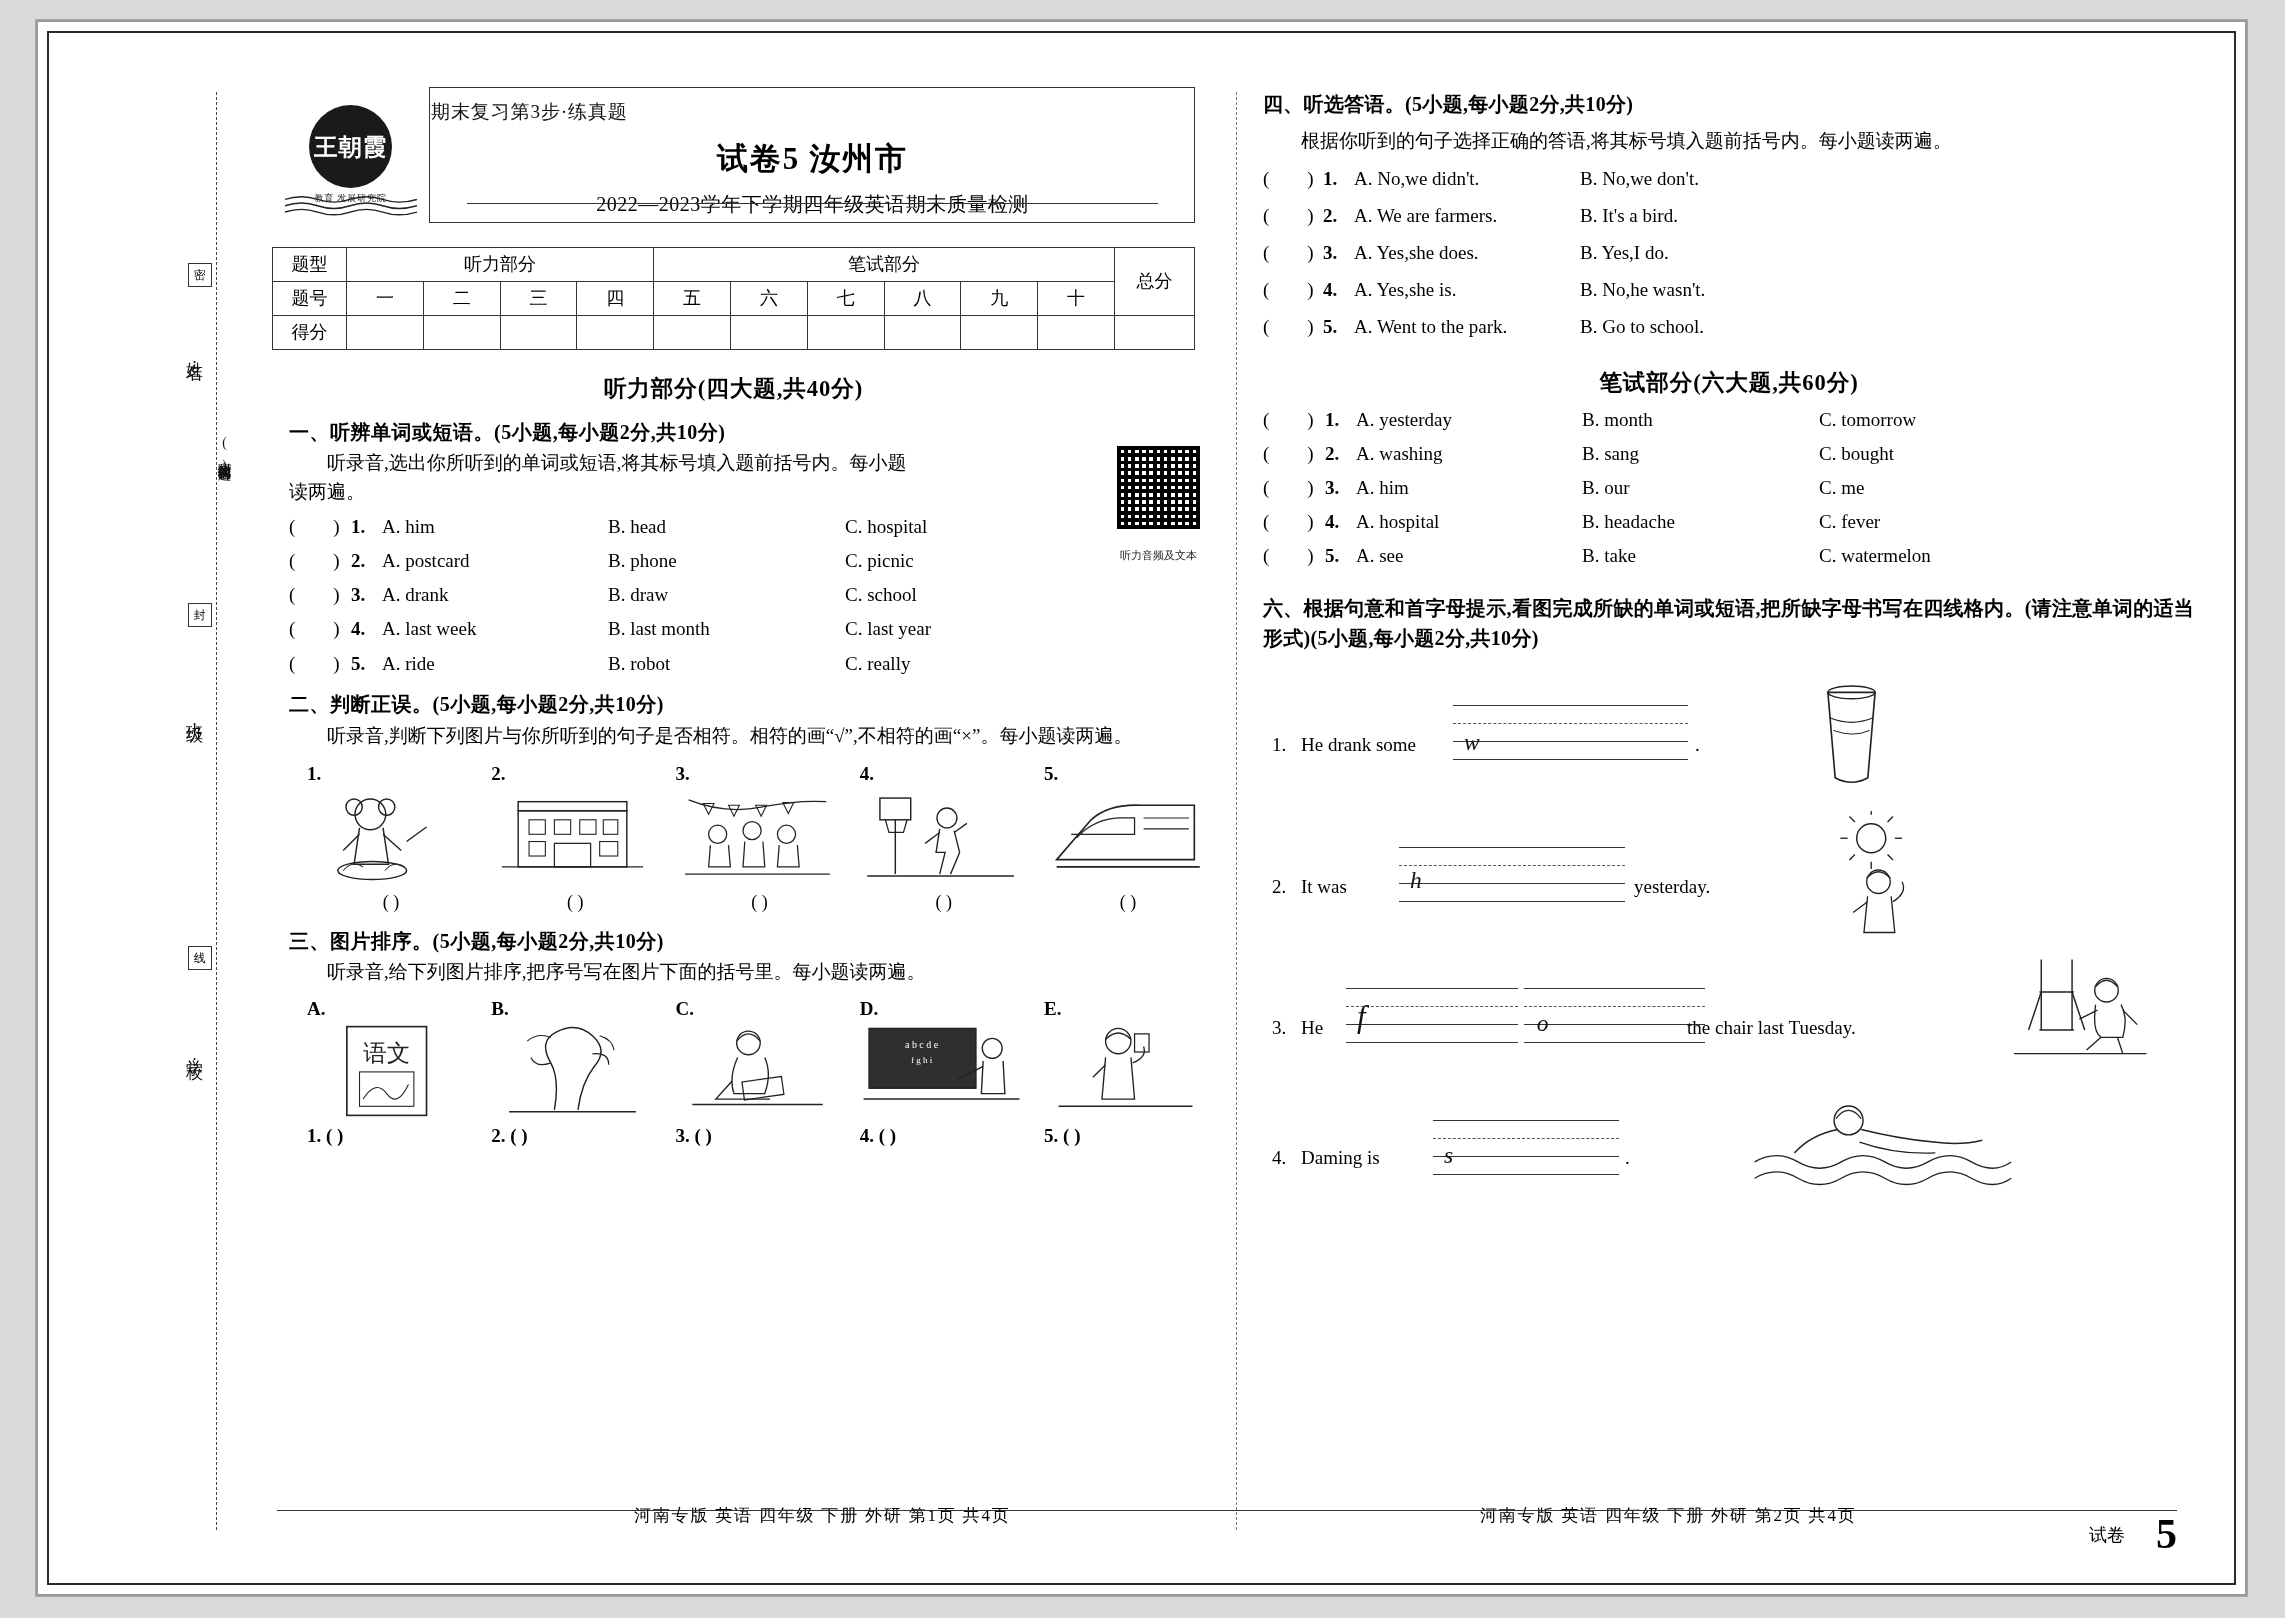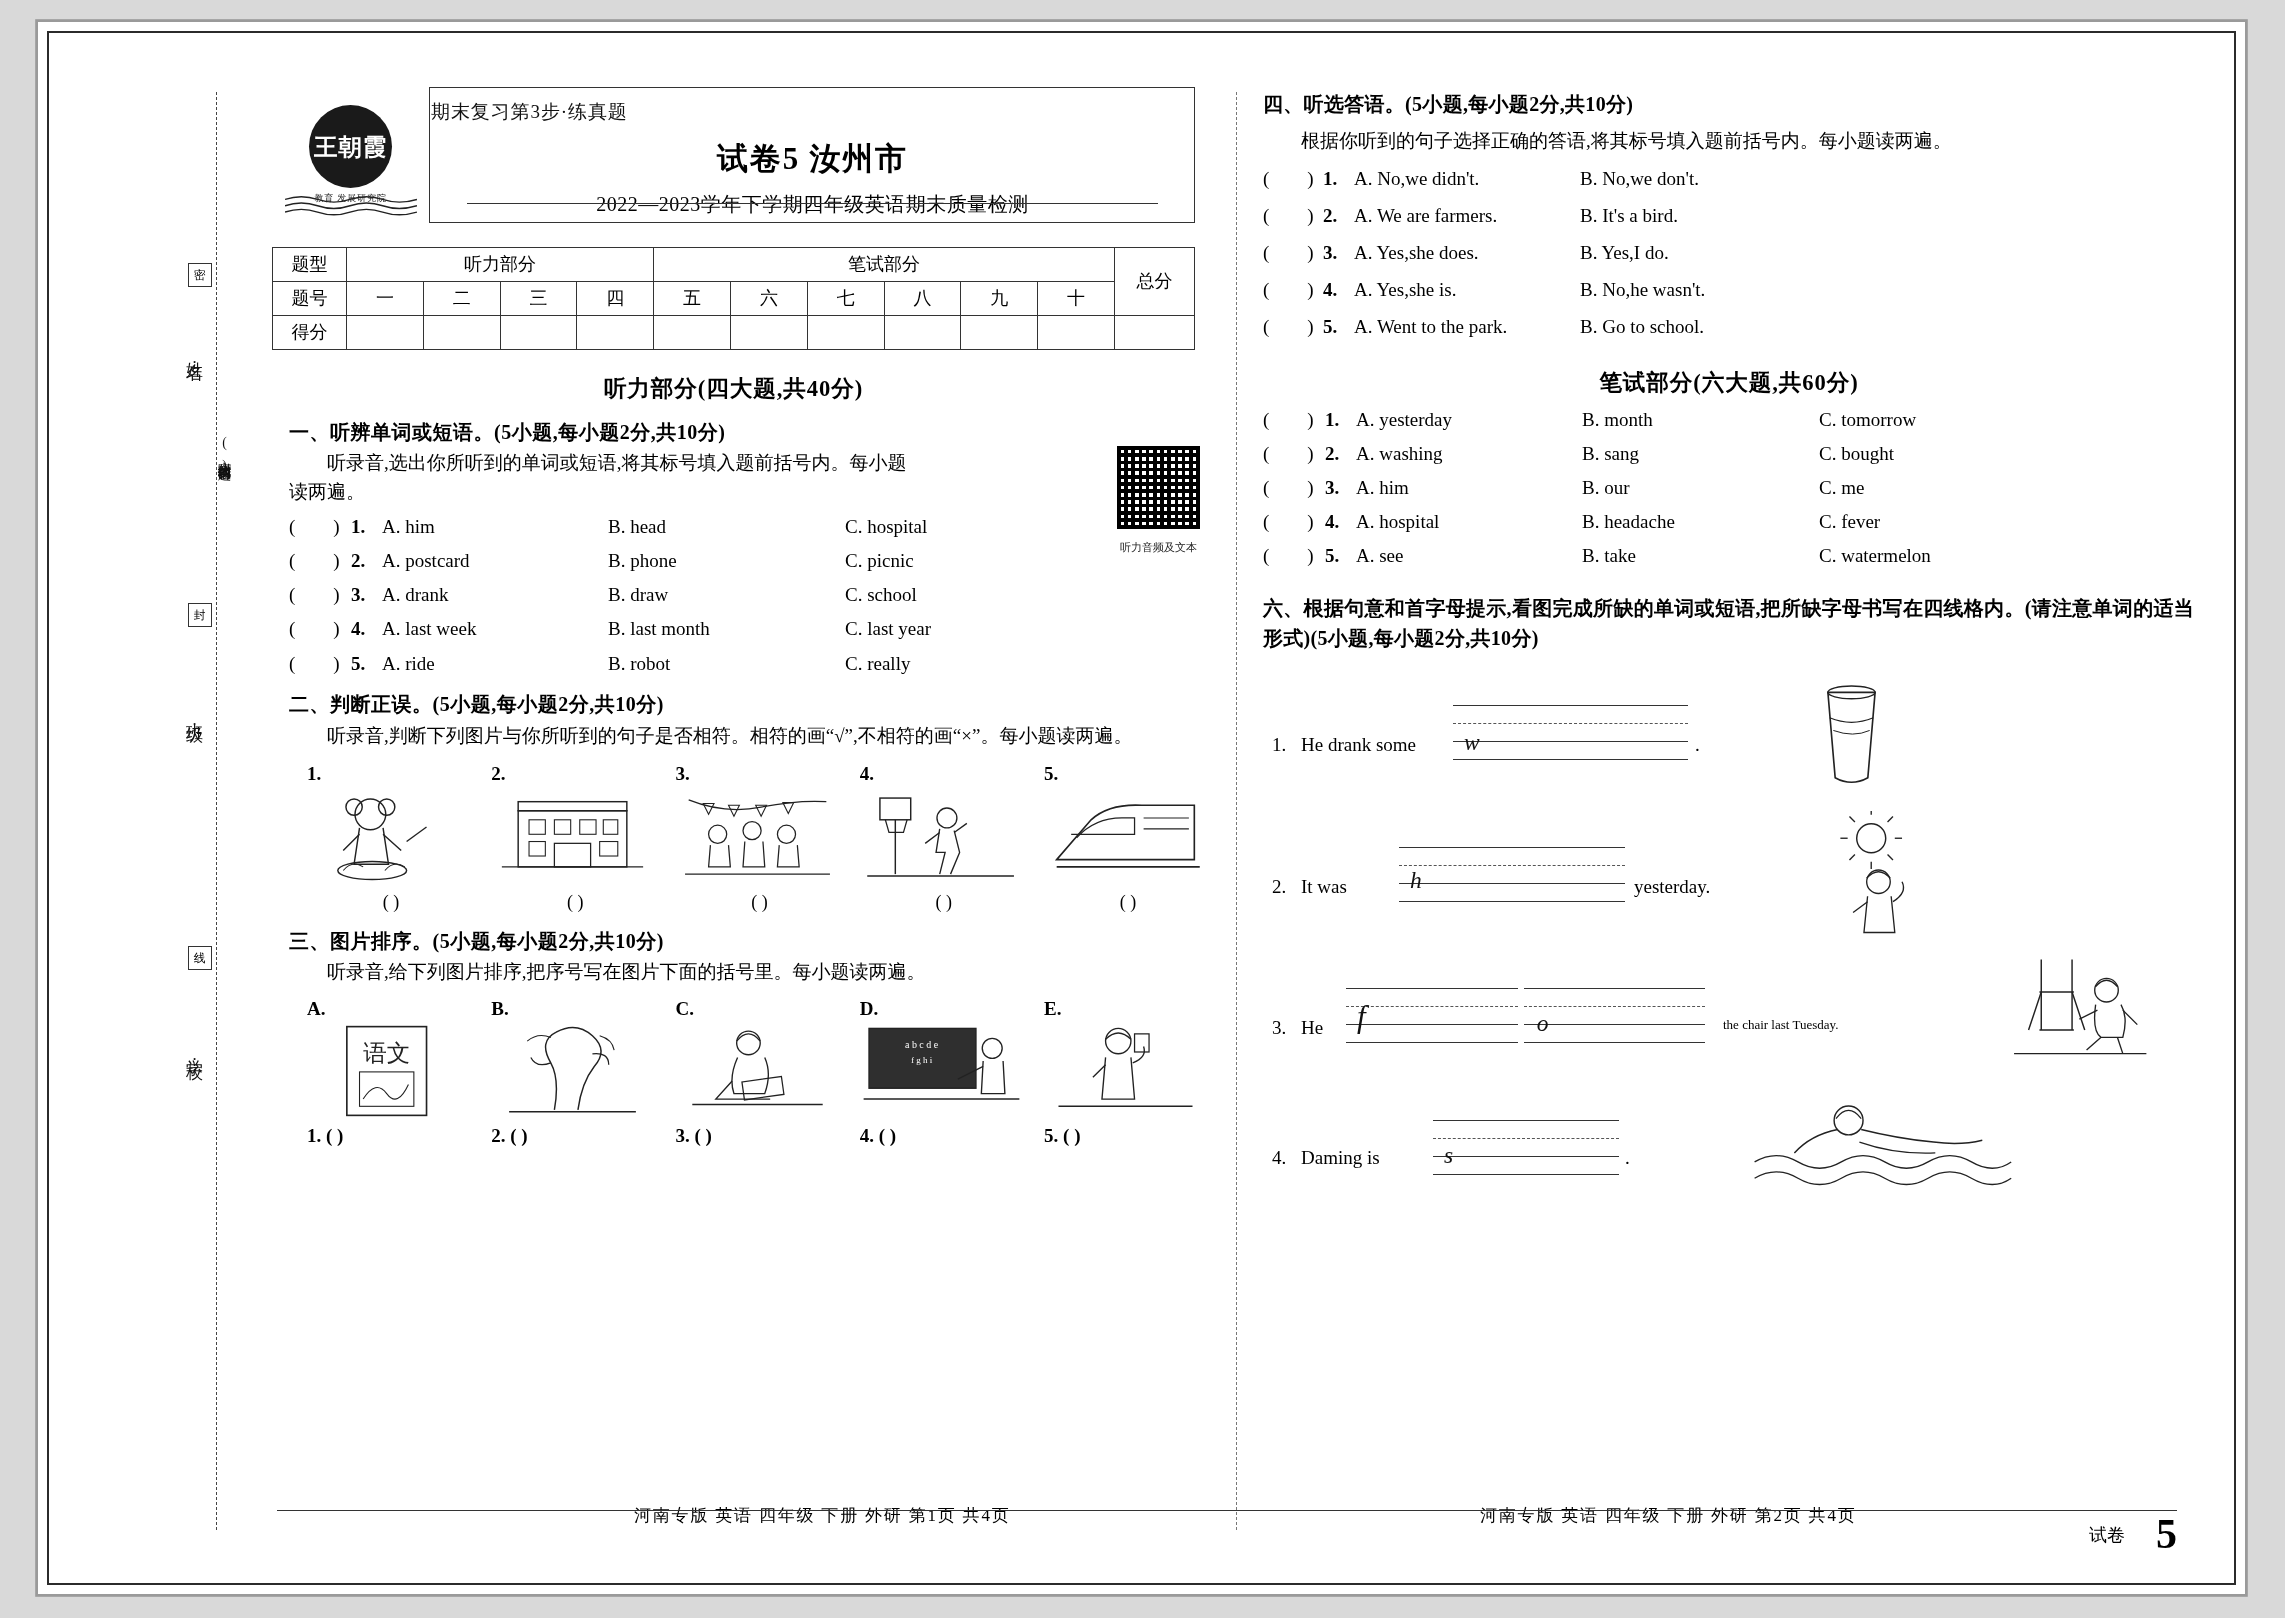--- a/index.html
+++ b/index.html
@@ -107,21 +107,21 @@
     position: absolute; right: 9px; top: 357px; width: 109px; text-align:center;
   }
   .qr {
     width: 87px; height: 87px; margin: 0 auto;
     background:
       repeating-linear-gradient(90deg,#000 0 3.6px,#fff 3.6px 7.2px),
       repeating-linear-gradient(0deg,#000 0 3.6px,#fff 3.6px 7.2px);
     background-blend-mode: multiply;
     border: 2.7px solid #fff;
   }
-  .qr-cap { font-size: 11px; margin-top: 9px; color:#222; }
+  .qr-cap { font-size: 11px; margin-top: 17px; color:#222; }
 
   .qsec { margin-left: 44px; width: 923px; }
   .qsec-h {
     font-size: 20px; font-weight: bold; margin-top: 14.5px; margin-bottom: 1.8px;
     letter-spacing: 0.5px;
   }
   .qsec-d {
     font-size: 19px; line-height: 1.5; text-indent: 38px; margin-top: 3.6px;
   }
 
@@ -625,21 +625,21 @@
           <div class="ln" style="top:54px"></div>
           <span class="hand" style="left:11px; top:11px; font-size:31px;">f</span>
         </div>
         <div class="fourline" style="position:absolute; left:261px; top:36px; width:181px; height:56px;">
           <div class="ln" style="top:0"></div>
           <div class="ln dash" style="top:18px"></div>
           <div class="ln" style="top:36px"></div>
           <div class="ln" style="top:54px"></div>
           <span class="hand" style="left:12.7px; top:22px;">o</span>
         </div>
-        <span style="position:absolute; left:460px; top:65px; font-size:13px;">the chair last Tuesday.</span>
+        <span style="position:absolute; left:424px; top:65px; font-size:19px;">the chair last Tuesday.</span>
         <div style="position:absolute; left:742px; top:-9px;">
           <svg width="145" height="127" viewBox="0 0 160 140">
             <path d="M40 18 L40 96 M74 18 L74 96 M38 54 L76 54 M38 96 L76 96" fill="none" stroke="#222" stroke-width="1.6"></path>
             <path d="M40 54 L26 96 M74 54 L88 96" fill="none" stroke="#222" stroke-width="1.6"></path>
             <circle cx="112" cy="52" r="13" fill="none" stroke="#222" stroke-width="1.5"></circle>
             <path d="M100 48 q12 -14 24 0" fill="none" stroke="#222" stroke-width="1.5"></path>
             <path d="M100 68 q-4 30 6 36 l24 0 q6 -22 -2 -36" fill="none" stroke="#222" stroke-width="1.5"></path>
             <path d="M102 74 l-20 10 M130 74 l16 16" fill="none" stroke="#222" stroke-width="1.5"></path>
             <path d="M106 104 l-16 14 M124 104 l6 18" fill="none" stroke="#222" stroke-width="1.5"></path>
             <line x1="10" y1="122" x2="156" y2="122" stroke="#222" stroke-width="1.6"></line>

